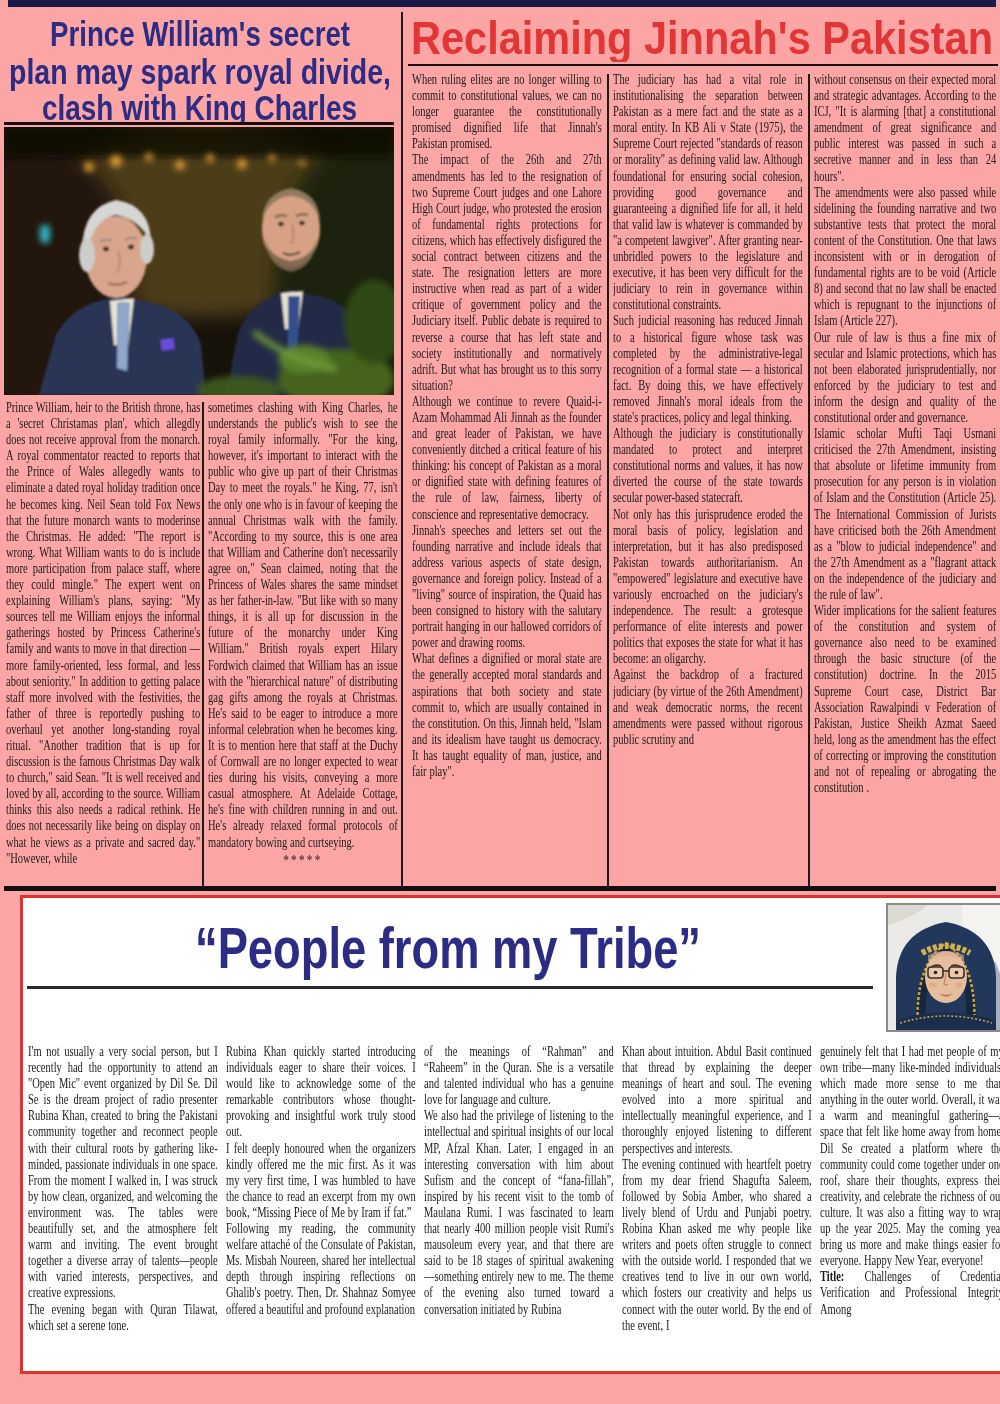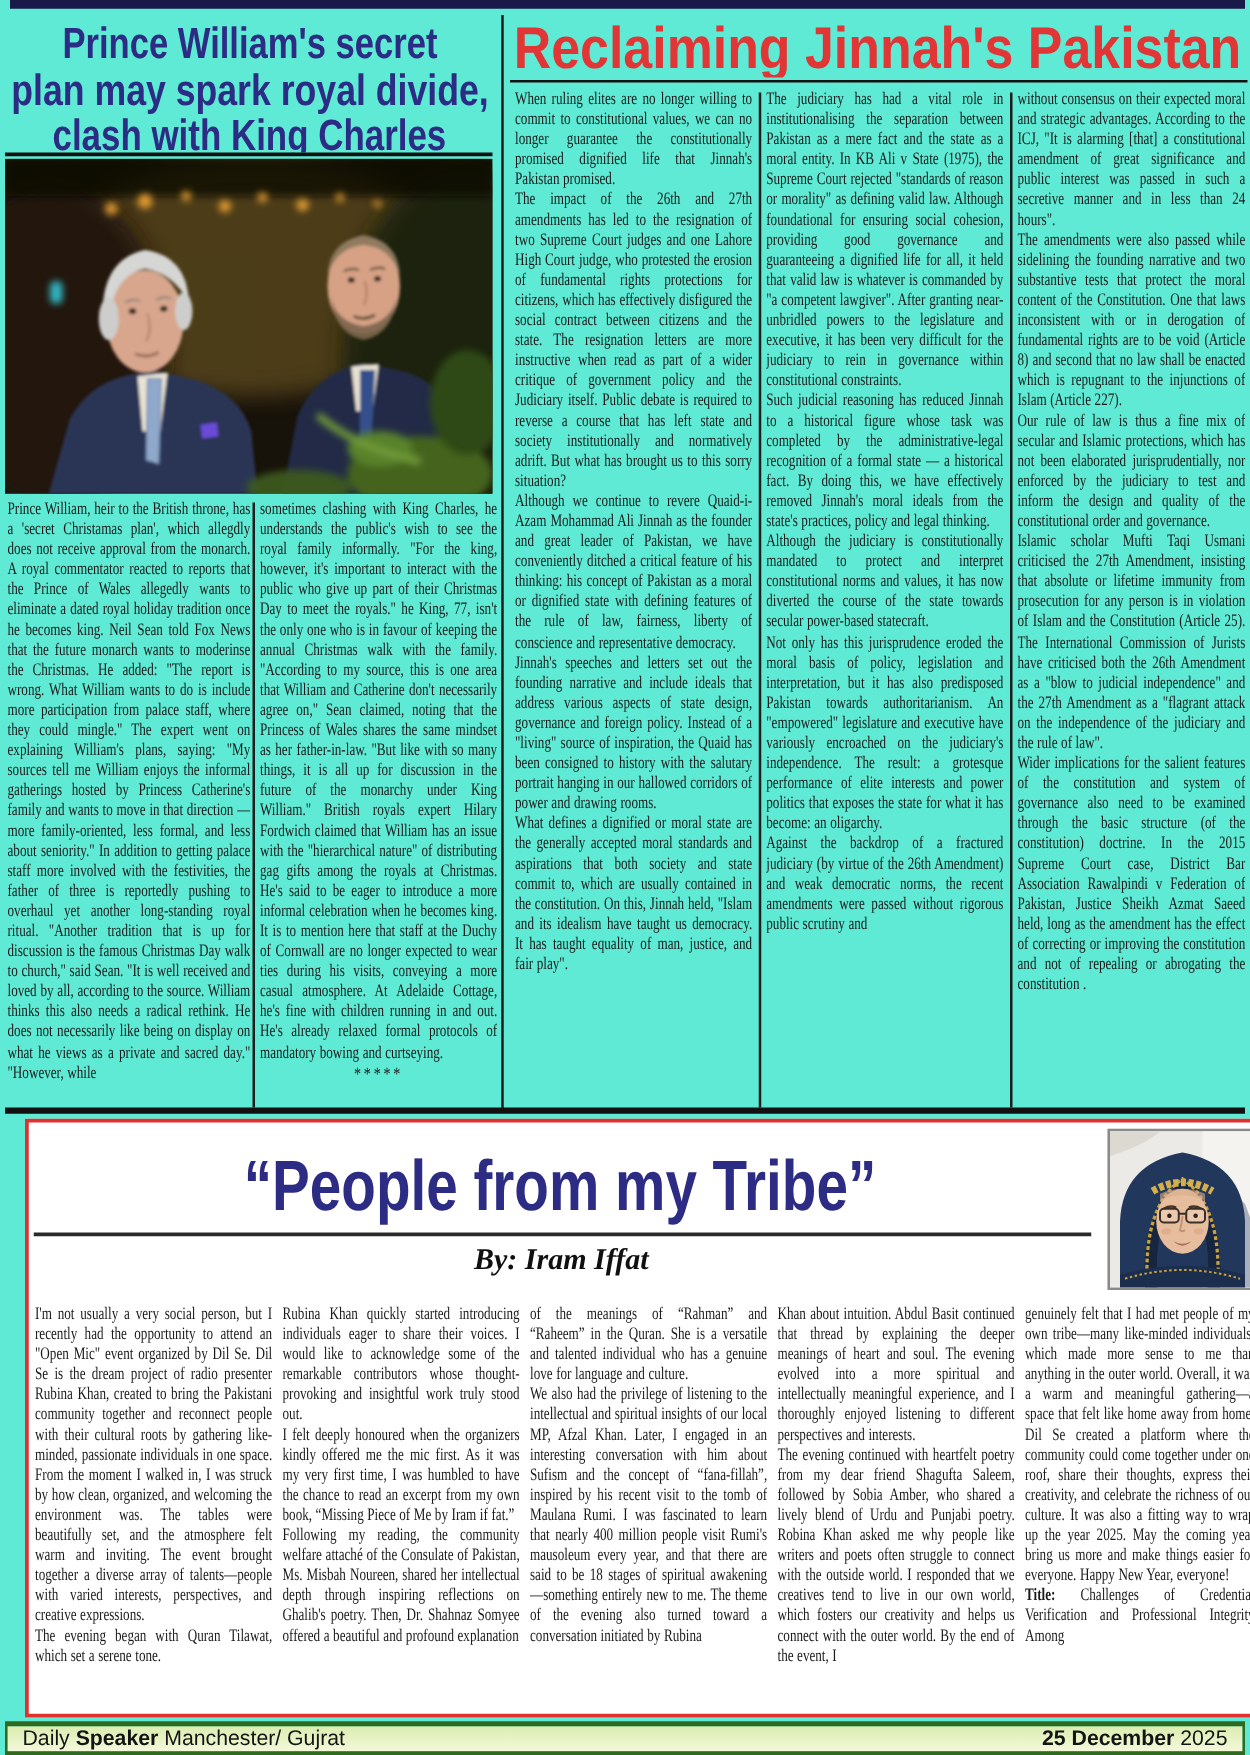--- a/index.html
+++ b/index.html
@@ -1,16 +1,16 @@
 <!DOCTYPE html>
 <html><head>
 <meta charset="utf-8">
 <style>
   html,body{margin:0;padding:0;background:#ffffff;}
-  #page{position:relative;width:1000px;height:1404px;background:#5eead4;overflow:hidden;
+  #page{position:relative;width:1000px;height:1404px;background:#fca5a5;overflow:hidden;
         font-family:"Liberation Serif",serif;}
   .abs{position:absolute;}
   .rule{position:absolute;background:#111;}
   .vline{position:absolute;background:#1c1c1c;}
   .col{position:absolute;text-align:justify;font-size:14px;line-height:16.1px;color:#1a1a1a;
        overflow:hidden;transform:scaleX(0.75);transform-origin:0 0;word-spacing:0.3px;}
   .col p{margin:0;}
   .sep{text-align:center;font-size:15px;letter-spacing:3px;margin-top:1px;}
   .bold{font-weight:bold;}
   svg text{font-family:"Liberation Sans",sans-serif;font-weight:bold;}
@@ -151,21 +151,20 @@
     <p>Wider implications for the salient features of the constitution and system of governance also need to be examined through the basic structure (of the constitution) doctrine. In the 2015 Supreme Court case, District Bar Association Rawalpindi v Federation of Pakistan, Justice Sheikh Azmat Saeed held, long as the amendment has the effect of correcting or improving the constitution and not of repealing or abrogating the constitution .</p>
   </div>
 
   <div class="rule" style="left:4px;top:886px;width:992px;height:5px;"></div>
 
   <div id="tribe-box">
     <svg class="abs" style="left:0;top:8px;" width="852" height="80" viewBox="0 0 852 80">
       <text x="172" y="62" font-size="57" fill="#2c2c84" textLength="506" lengthAdjust="spacingAndGlyphs">“People from my Tribe”</text>
     </svg>
     <div class="rule" style="left:4px;top:88px;width:846px;height:3px;background:#2a2a2a;"></div>
-    <div class="byline">By: Iram Iffat</div>
 
     <div id="photo-frame">
       <svg width="116" height="125" viewBox="0 0 116 125" preserveAspectRatio="none">
         <rect width="116" height="125" fill="#eceae6"></rect>
         <rect x="74" y="0" width="42" height="125" fill="#f4f3f0"></rect>
         <path d="M0,20 Q30,10 40,0 L0,0 Z" fill="#dcd9d3"></path>
 
         <path d="M84,125 Q98,70 82,34 L108,58 L116,80 L116,125 Z" fill="#9aa2b4" opacity="0.85"></path>
 
         <path d="M8,125 L8,72 Q10,26 58,17 Q106,26 108,72 L108,125 Z" fill="#21375c"></path>
@@ -212,22 +211,14 @@
       <p>The evening continued with heartfelt poetry from my dear friend Shagufta Saleem, followed by Sobia Amber, who shared a lively blend of Urdu and Punjabi poetry. Robina Khan asked me why people like writers and poets often struggle to connect with the outside world. I responded that we creatives tend to live in our own world, which fosters our creativity and helps us connect with the outer world. By the end of the event, I</p>
     </div>
     <div class="col" style="left:797px;top:146px;width:245px;height:322px;">
       <p>genuinely felt that I had met people of my own tribe—many like-minded individuals, which made more sense to me than anything in the outer world. Overall, it was a warm and meaningful gathering—a space that felt like home away from home. Dil Se created a platform where the community could come together under one roof, share their thoughts, express their creativity, and celebrate the richness of our culture. It was also a fitting way to wrap up the year 2025. May the coming year bring us more and make things easier for everyone. Happy New Year, everyone!</p>
       <p>
         <span class="bold">Title:</span><span> Challenges of Credential Verification and Professional Integrity Among</span>
       </p>
     </div>
   </div>
 
-  <div id="footer">
-    <div>
-      <span>Daily </span><span class="bold">Speaker</span><span> Manchester/ Gujrat</span>
-    </div>
-    <div>
-      <span class="bold">25 December</span><span> 2025</span>
-    </div>
-  </div>
 
 </div>
 
 </body></html>

